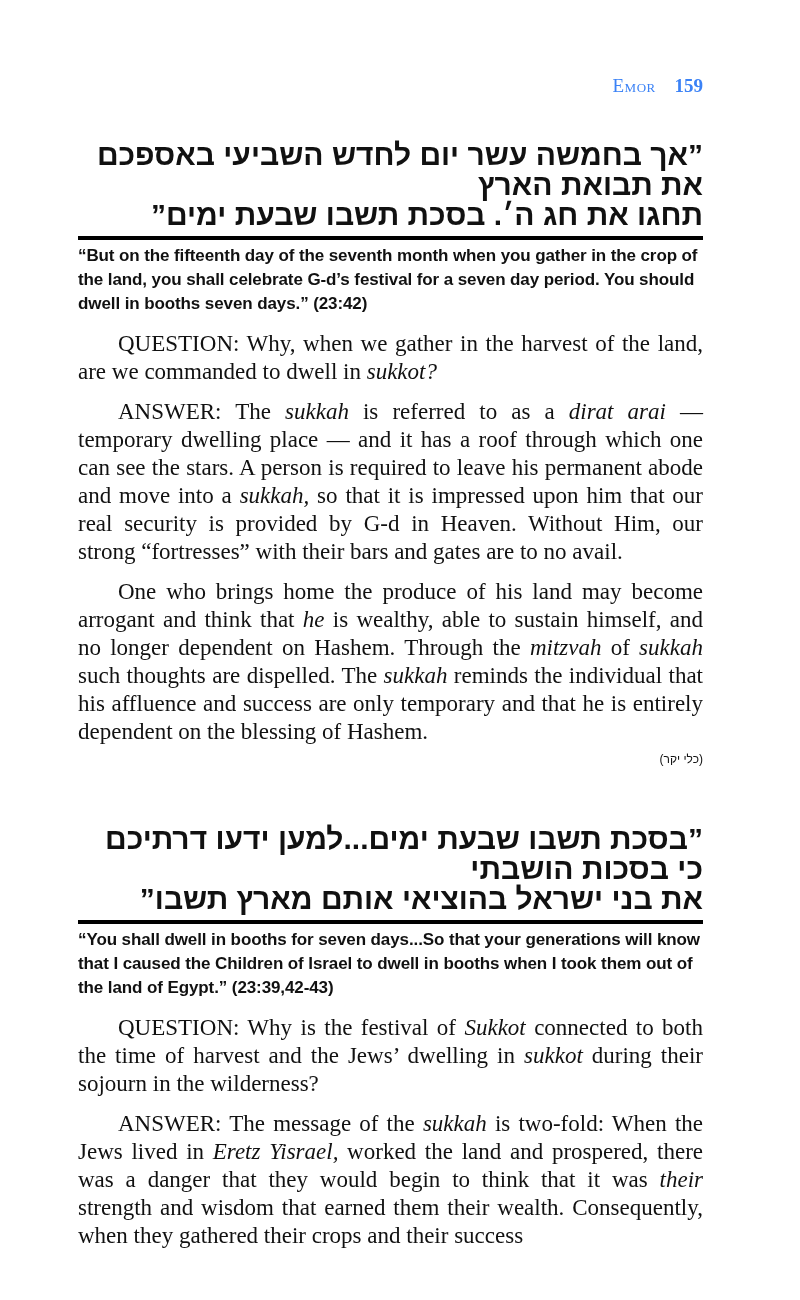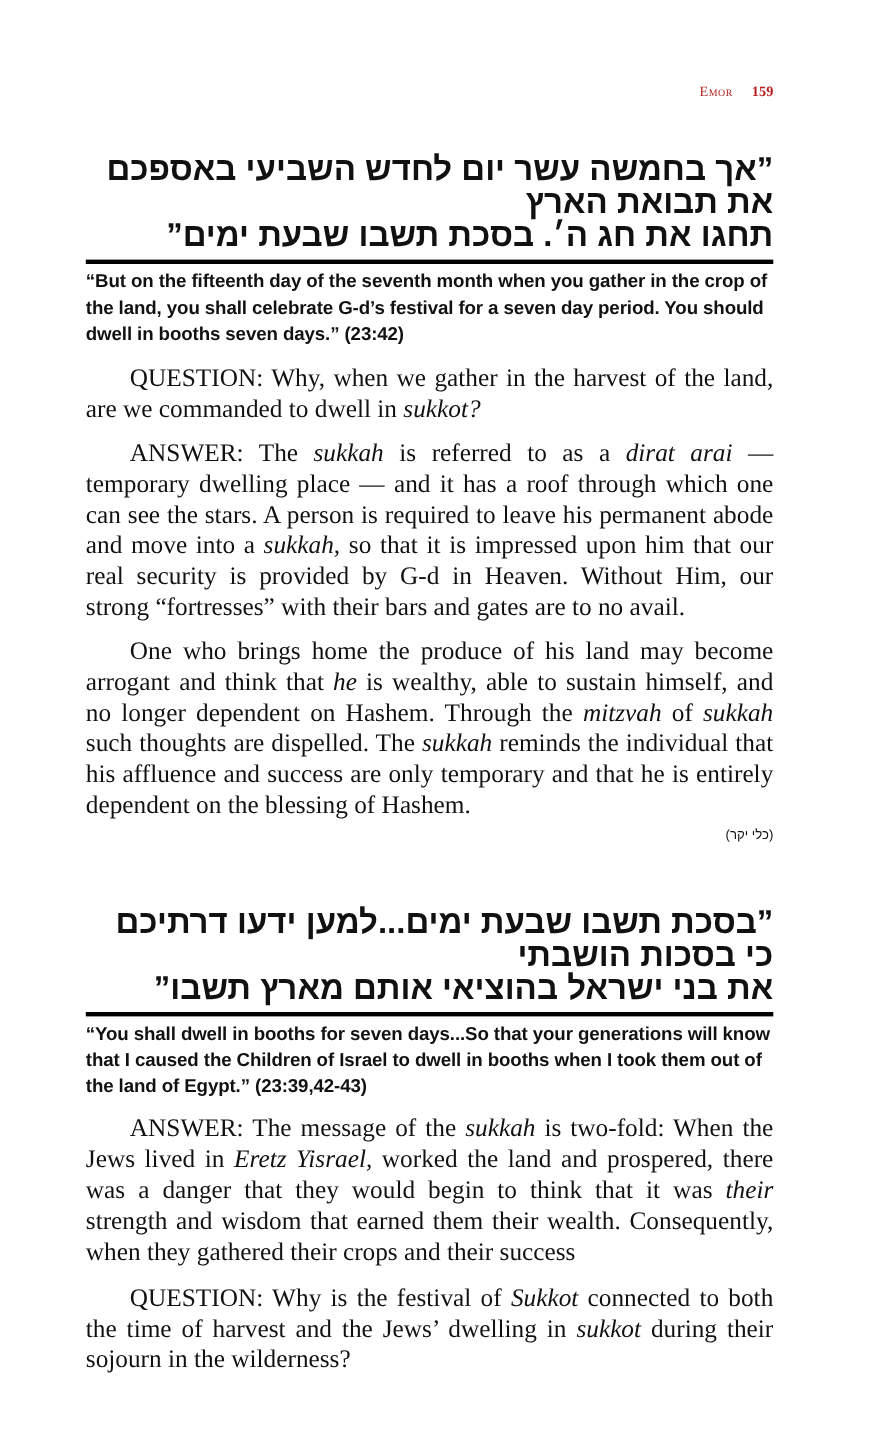--- a/index.html
+++ b/index.html
@@ -1,20 +1,20 @@
 <!DOCTYPE html>
 <html><head>
   <meta charset="utf-8">
   <style>
     html, body { margin: 0; padding: 0; background: #ffffff; }
     body { width: 800px; height: 1300px; position: relative; overflow: hidden; color: #111; }
     .page { position: absolute; left: 78px; top: 0; width: 625px; }
     .running-head {
       position: absolute; top: 75px; right: 0; font-family: "Liberation Serif", serif;
-      font-size: 13px; color: #b91c1c; white-space: nowrap;
+      font-size: 19px; color: #3b82f6; white-space: nowrap;
     }
     .running-head .title { font-variant: small-caps; letter-spacing: 0.5px; margin-right: 14px; }
     .running-head .num { font-weight: bold; }
     .hebrew {
       font-family: "Liberation Sans", sans-serif; font-weight: bold; font-size: 30px;
       direction: rtl; text-align: right; line-height: 30px;
     }
     .rule { height: 4px; background: #000; }
     .verse {
       font-family: "Liberation Sans", sans-serif; font-weight: bold; font-size: 17px;
@@ -52,16 +52,16 @@
     <div class="source">(כלי יקר)</div>
   </div>
 
   <div style="position:absolute; top:824px; left:0; width:625px;">
     <div class="hebrew">
       <div>”בסכת תשבו שבעת ימים...למען ידעו דרתיכם כי בסכות הושבתי</div>
       <div>את בני ישראל בהוציאי אותם מארץ תשבו”</div>
     </div>
     <div class="rule" style="margin-top:6px;"></div>
     <div class="verse">“You shall dwell in booths for seven days...So that your generations will know that I caused the Children of Israel to dwell in booths when I took them out of the land of Egypt.” (23:39,42-43)</div>
+    <p class="para" style="margin-top:14px;">QUESTION: Why is the festival of <em>Sukkot</em> connected to both the time of harvest and the Jews’ dwelling in <em>sukkot</em> during their sojourn in the wilderness?</p>
     <p class="para" style="margin-top:12px;">ANSWER: The message of the <em>sukkah</em> is two-fold: When the Jews lived in <em>Eretz Yisrael,</em> worked the land and prospered, there was a danger that they would begin to think that it was <em>their</em> strength and wisdom that earned them their wealth. Consequently, when they gathered their crops and their success</p>
-    <p class="para" style="margin-top:14px;">QUESTION: Why is the festival of <em>Sukkot</em> connected to both the time of harvest and the Jews’ dwelling in <em>sukkot</em> during their sojourn in the wilderness?</p>
   </div>
 </div>
 
 </body></html>

